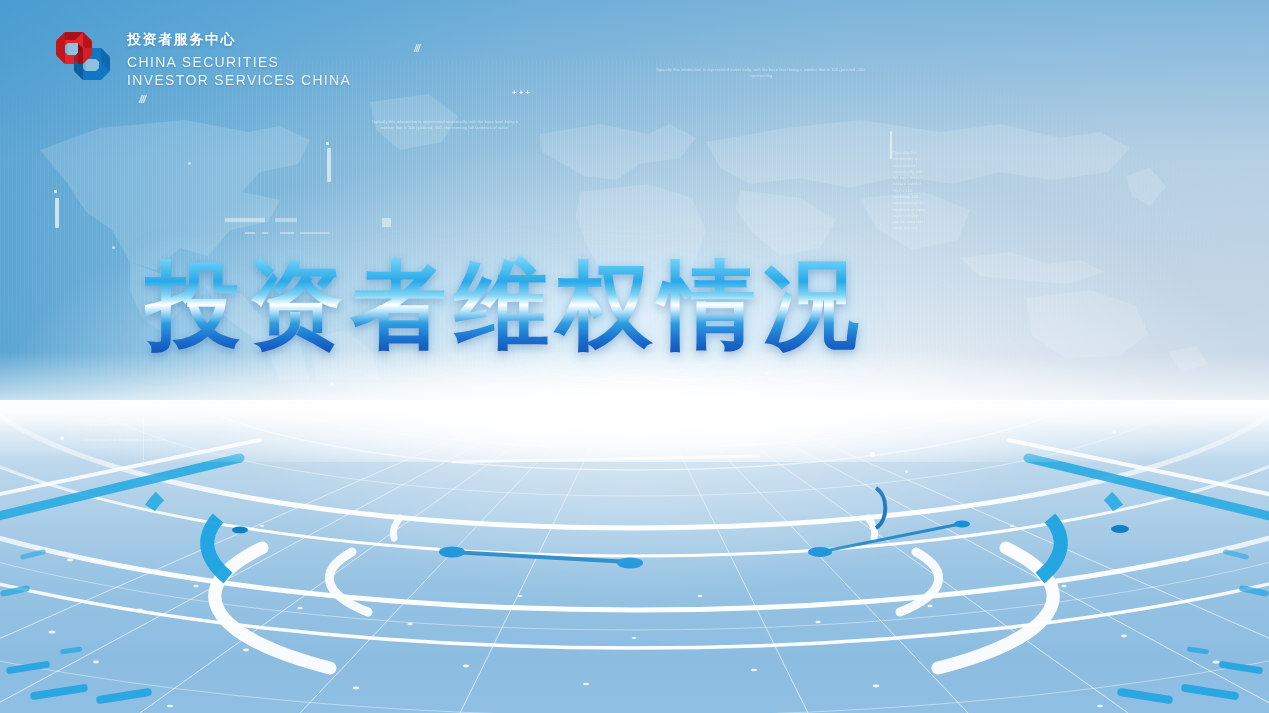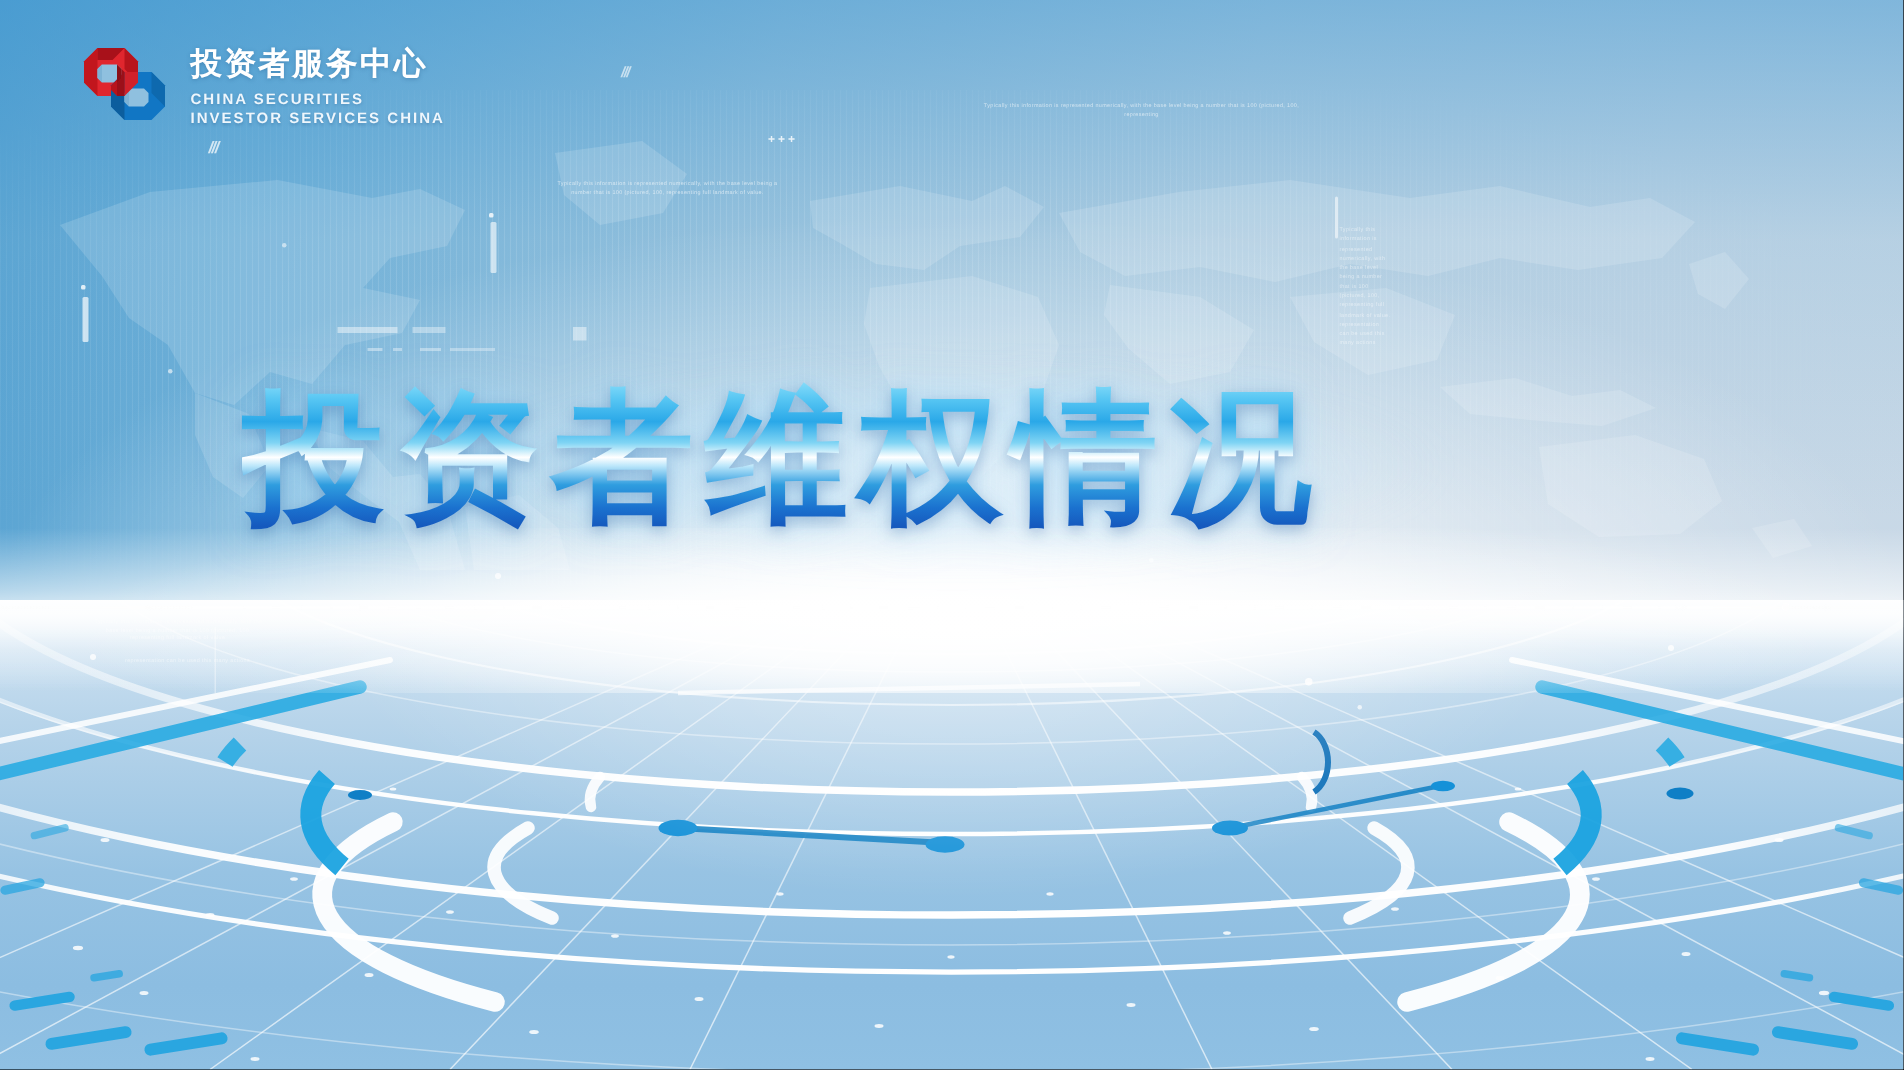--- a/index.html
+++ b/index.html
@@ -44,29 +44,29 @@
   .floor svg{position:absolute;left:0;top:0;width:1269px;height:313px;}
   .floor-fade{position:absolute;left:0;top:0;width:1269px;height:60px;
     background:linear-gradient(180deg, rgba(255,255,255,.95) 0%, rgba(255,255,255,.35) 45%, rgba(255,255,255,0) 100%);}
   .floor-vig{position:absolute;inset:0;
     background:radial-gradient(62% 130% at 50% -8%, rgba(255,255,255,.55) 0%, rgba(255,255,255,0) 55%);}
 
   
   .brand{position:absolute;left:45px;top:28px;display:flex;align-items:flex-start;gap:13px;}
   .logo-mark{width:69px;height:56px;flex:0 0 auto;}
   .brand-text{padding-top:4px;}
-  .brand-cn{font-size:21px;font-weight:bold;color:#ffffff;letter-spacing:1.6px;line-height:1;
+  .brand-cn{font-size:14px;font-weight:bold;color:#ffffff;letter-spacing:1.6px;line-height:1;
     text-shadow:0 1px 3px rgba(30,80,130,.35);}
-  .brand-en{margin-top:7px;font-size:10px;font-weight:bold;color:#eef6fc;letter-spacing:1.35px;line-height:1.32;
+  .brand-en{margin-top:7px;font-size:14px;font-weight:normal;color:#eef6fc;letter-spacing:1.35px;line-height:1.32;
     text-shadow:0 1px 2px rgba(30,80,130,.3);}
   .brand-slash{position:absolute;left:139px;top:93px;font-size:11px;font-weight:bold;font-style:italic;
     color:rgba(255,255,255,.72);letter-spacing:-1px;}
 
   
-  .title-wrap{position:absolute;left:16px;top:252px;width:1010px;text-align:center;}
+  .title-wrap{position:absolute;left:0;top:252px;width:1010px;text-align:center;}
   .main-title{display:inline-block;font-size:96px;font-weight:bold;letter-spacing:7px;line-height:1.12;
     font-family:"DejaVu Sans","Liberation Sans",sans-serif;
     background:linear-gradient(180deg,
        #8fe0fb 0%, #57c6f3 13%, #2aa8e8 27%,
        #7fd4f4 40%, #ffffff 49%, #bfe8fb 54%,
        #2f9ddf 66%, #1b72cf 80%, #1558bd 92%, #2b7fd0 100%);
     -webkit-background-clip:text;background-clip:text;color:transparent;
     filter:drop-shadow(0 3px 5px rgba(20,70,140,.32)) drop-shadow(0 0 14px rgba(160,220,255,.55));
   }
   .title-glow{position:absolute;left:50%;top:236px;transform:translateX(-50%);

